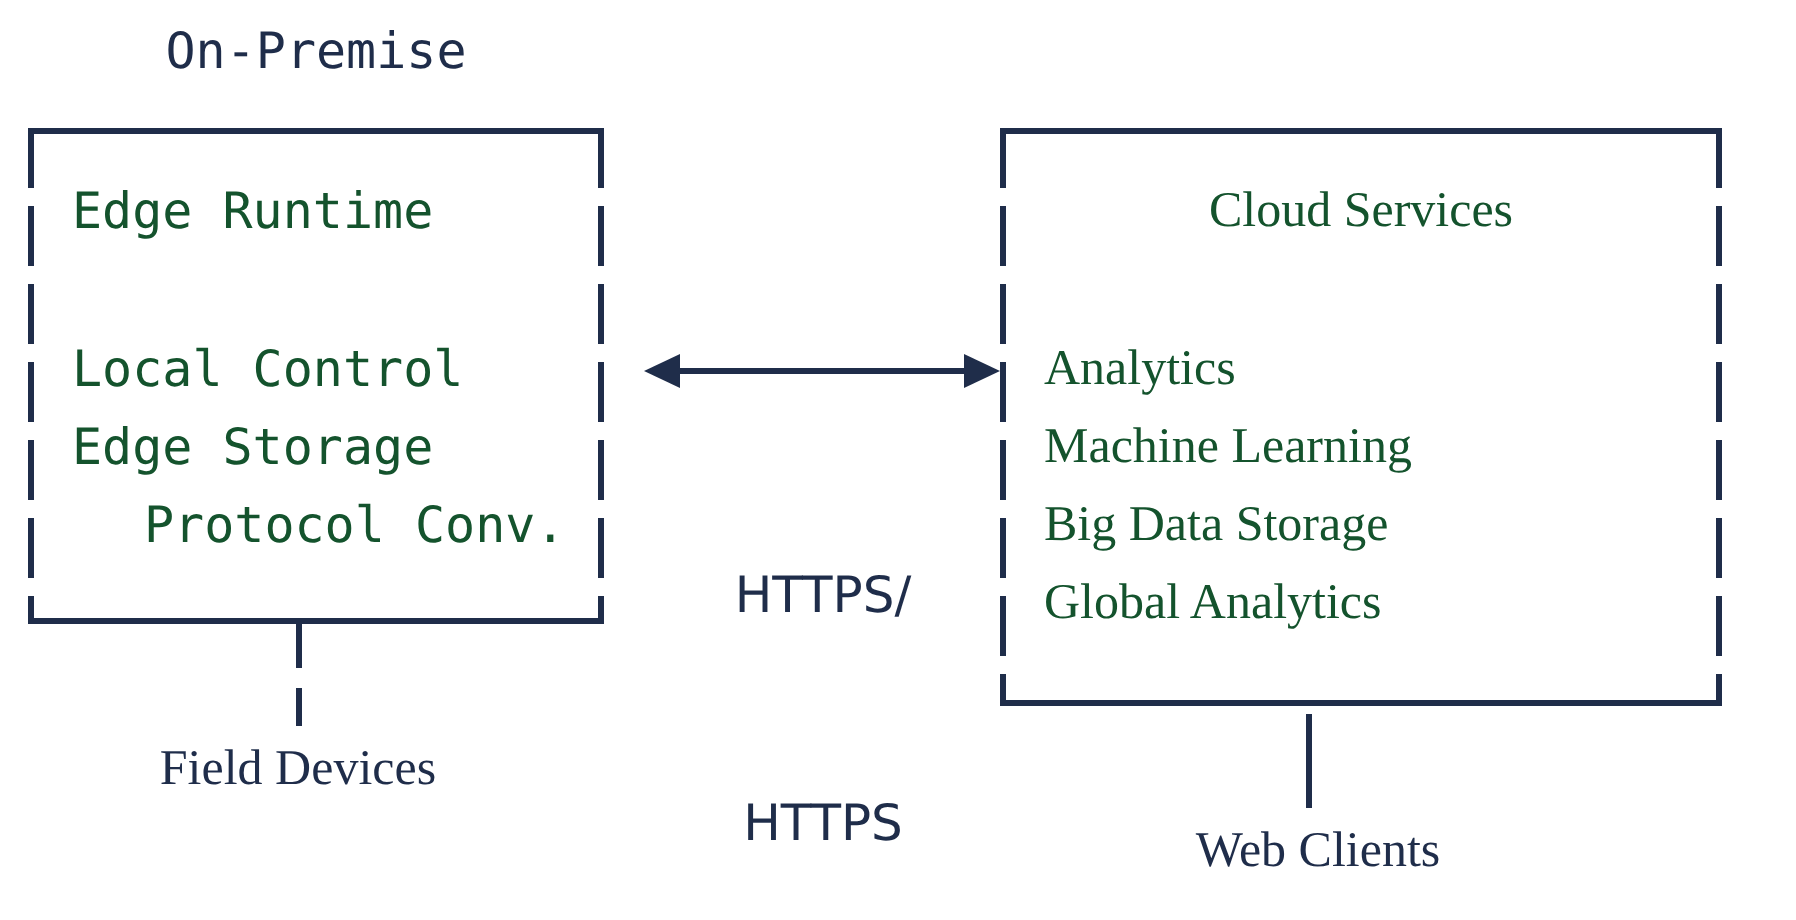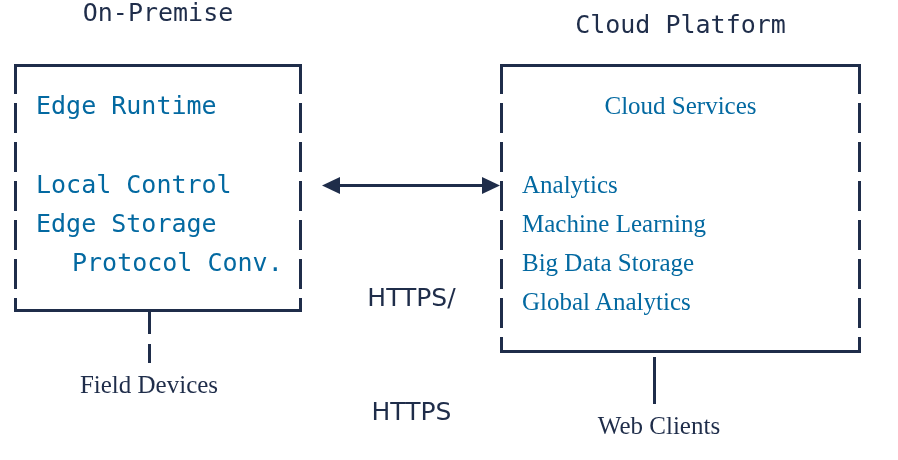--- a/index.html
+++ b/index.html
@@ -32,21 +32,21 @@
     position: absolute;
     font-size: 25px;
     line-height: 1;
     letter-spacing: 0px;
     white-space: pre;
     text-align: center;
     color: #1f2d4a;
   }
   #title-onprem {
     left: 14px;
-    top: 0;
+    top: 13px;
     width: 288px;
   }
   #title-cloud {
     left: 500px;
     top: 12px;
     width: 361px;
   }
 
   .panel {
     position: absolute;
@@ -71,21 +71,21 @@
     left: 0;
     top: 0;
     width: 100%;
     height: 100%;
   }
   .panel-line {
     position: absolute;
     font-size: 25px;
     line-height: 1;
     white-space: pre;
-    color: #0369a1;
+    color: #14532d;
   }
 
   
   #op-head      { left: 22px; top: 29px; }
   #op-item-0    { left: 22px; top: 108px; }
   #op-item-1    { left: 22px; top: 147px; }
   #op-item-2    { left: 22px; top: 186px; margin-left: 36px; }
 
   
   #cl-head      { left: 0px; top: 29px; width: 361px; text-align: center; }
@@ -156,21 +156,20 @@
       <polygon points="500,185.5 482,177 482,194" fill="#1f2d4a"></polygon>
     </g>
 
     <line x1="149.5" y1="312" x2="149.5" y2="363" stroke="#1f2d4a" stroke-width="3" stroke-dasharray="22 10"></line>
 
     <line x1="654.5" y1="357" x2="654.5" y2="404" stroke="#1f2d4a" stroke-width="3" stroke-dasharray="48 10"></line>
   </svg>
 
   <div class="title" id="title-onprem">On-Premise</div>
 
-  <div class="title" id="title-cloud">Cloud Platform</div>
 
   <div class="panel" id="panel-onprem">
     <div class="panel-body">
       <div class="panel-line" id="op-head">Edge Runtime</div>
       <div class="panel-line" id="op-item-1">Edge Storage</div>
       <div class="panel-line" id="op-item-0">Local Control</div>
       <div class="panel-line" id="op-item-2">Protocol Conv.</div>
     </div>
   </div>
 

